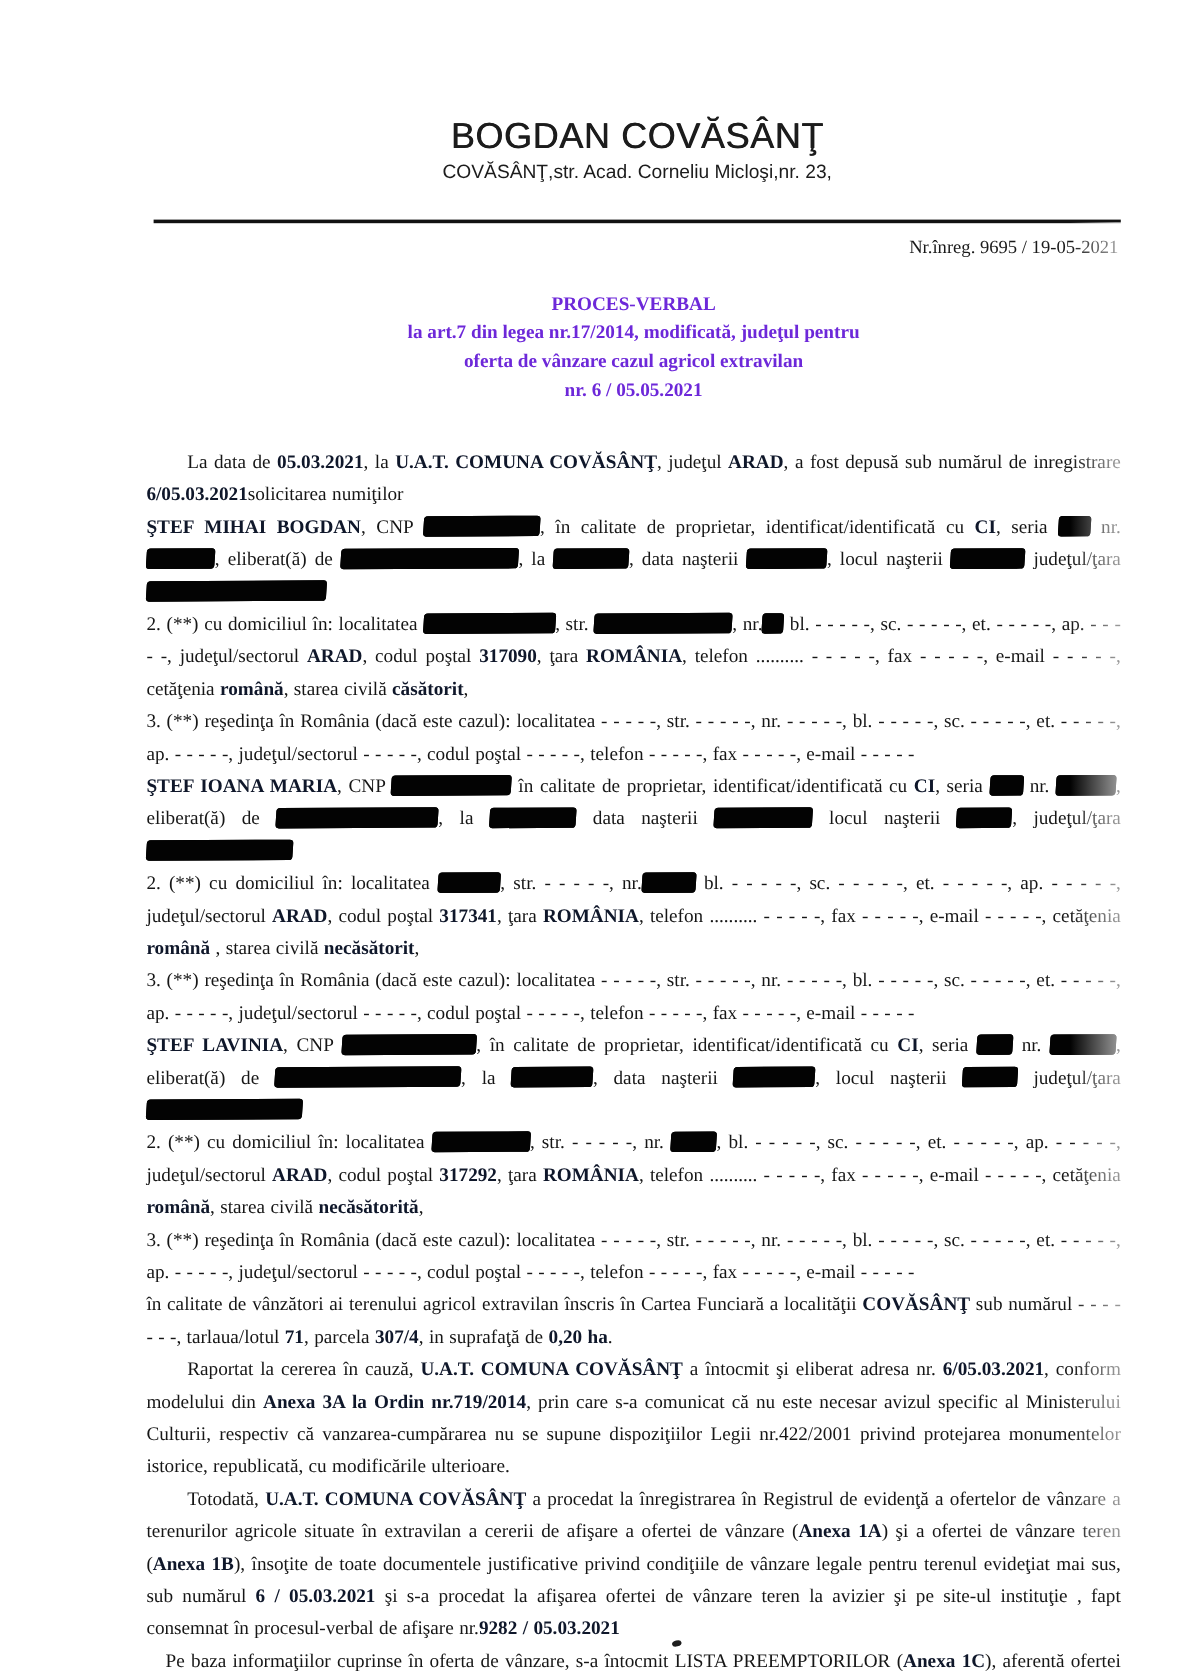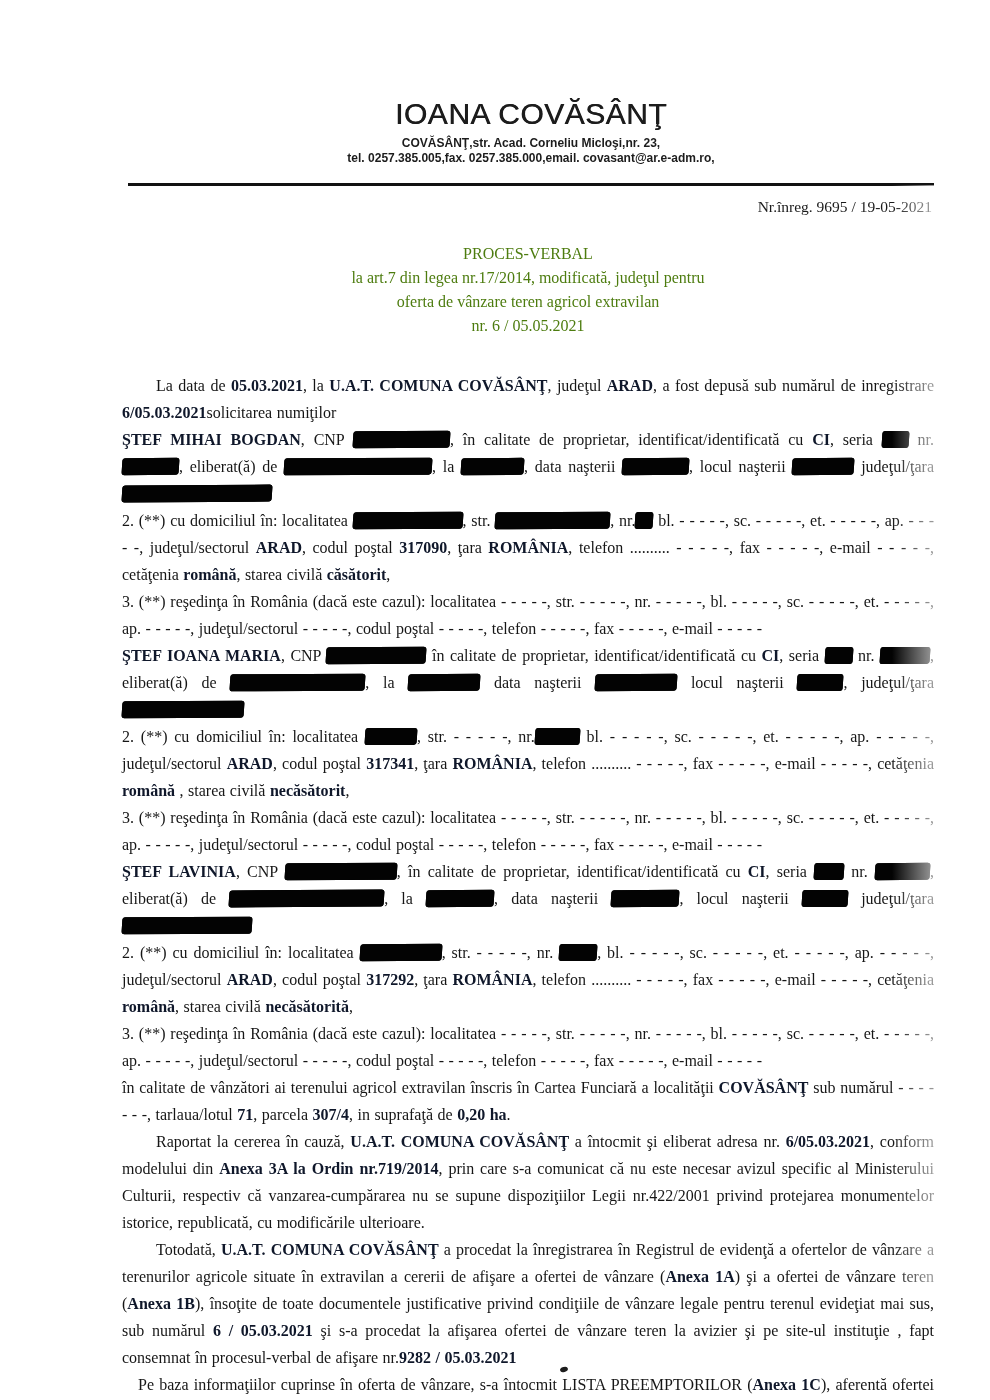--- a/index.html
+++ b/index.html
@@ -19,40 +19,40 @@
     font-family: "Liberation Sans", sans-serif;
     color: #1c1c1c;
   }
   .org-name {
     font-size: 30px;
     line-height: 36px;
     letter-spacing: 0.5px;
     text-shadow: 0.5px 0 0 currentColor;
     margin-bottom: 4px;
   }
-  .addr-line { font-size: 12px; line-height: 15px; font-weight: bold; }
+  .addr-line { font-size: 16px; line-height: 15px; }
   .header-rule {
     position: absolute;
     left: 128px; top: 183px; width: 806px; height: 3px;
     background: #121212;
   }
   .reg-number {
     position: absolute;
     right: 58px; top: 198px;
     font-size: 15.5px;
     color: #1a1a1a;
   }
   .title-block {
     position: absolute;
     left: 122px; top: 242px; width: 812px;
     text-align: center;
-    font-weight: normal;
+    font-weight: bold;
     font-size: 16px;
     line-height: 24px;
-    color: #4d7c0f;
+    color: #6d28d9;
   }
   .doc-body {
     position: absolute;
     left: 122px; top: 372px; width: 812px;
     font-size: 16px;
     line-height: 27px;
     text-align: justify;
     word-spacing: 0.5px;
     color: #161616;
   }
@@ -81,33 +81,32 @@
     border-radius: 50%;
     transform: rotate(-15deg);
   }
 </style>
 </head>
 <body>
 
 <div class="page">
 
   <div class="letterhead">
-    <div class="org-name">IOANA COVĂSÂNŢ</div>
+    <div class="org-name">BOGDAN COVĂSÂNŢ</div>
     <div class="addr-line">COVĂSÂNŢ,str. Acad. Corneliu Micloşi,nr. 23,</div>
-    <div class="addr-line">tel. 0257.385.005,fax. 0257.385.000,email. covasant@ar.e-adm.ro,</div>
   </div>
 
   <div class="header-rule"></div>
 
   <div class="reg-number">Nr.înreg. 9695 / 19-05-2021</div>
 
   <div class="title-block">
     <div>PROCES-VERBAL</div>
     <div>la art.7 din legea nr.17/2014, modificată, judeţul pentru</div>
-    <div>oferta de vânzare teren agricol extravilan</div>
+    <div>oferta de vânzare cazul agricol extravilan</div>
     <div>nr. 6 / 05.05.2021</div>
   </div>
 
   <div class="doc-body">
       <p class="para" style="text-indent: 34px;">La data de <b>05.03.2021</b>, la <b>U.A.T. COMUNA COVĂSÂNŢ</b>, judeţul <b>ARAD</b>, a fost depusă sub numărul de inregistrare <b>6/05.03.2021</b>solicitarea numiţilor</p>
       <p class="para"><b>ŞTEF MIHAI BOGDAN</b>, CNP <span class="redact" style="width: 97px;"></span>, în calitate de proprietar, identificat/identificată cu <b>CI</b>, seria <span class="redact" style="width: 27px;"></span> nr. <span class="redact" style="width: 57px;"></span>, eliberat(ă) de <span class="redact" style="width: 148px;"></span>, la <span class="redact" style="width: 63px;"></span>, data naşterii <span class="redact" style="width: 67px;"></span>, locul naşterii <span class="redact" style="width: 62px;"></span> judeţul/ţara <span class="redact" style="width: 150px;"></span></p>
       <p class="para">2. (**) cu domiciliul în: localitatea <span class="redact" style="width: 110px;"></span>, str. <span class="redact" style="width: 115px;"></span>, nr.<span class="redact" style="width: 18px;"></span> bl. - - - - -, sc. - - - - -, et. - - - - -, ap. - - - - -, judeţul/sectorul <b>ARAD</b>, codul poştal <b>317090</b>, ţara <b>ROMÂNIA</b>, telefon .......... - - - - -, fax - - - - -, e-mail - - - - -, cetăţenia <b>română</b>, starea civilă <b>căsătorit</b>,</p>
       <p class="para">3. (**) reşedinţa în România (dacă este cazul): localitatea - - - - -, str. - - - - -, nr. - - - - -, bl. - - - - -, sc. - - - - -, et. - - - - -, ap. - - - - -, judeţul/sectorul - - - - -, codul poştal - - - - -, telefon - - - - -, fax - - - - -, e-mail - - - - -</p>
       <p class="para"><b>ŞTEF IOANA MARIA</b>, CNP <span class="redact" style="width: 100px;"></span> în calitate de proprietar, identificat/identificată cu <b>CI</b>, seria <span class="redact" style="width: 28px;"></span> nr. <span class="redact" style="width: 50px;"></span>, eliberat(ă) de <span class="redact" style="width: 135px;"></span>, la <span class="redact" style="width: 72px;"></span> data naşterii <span class="redact" style="width: 82px;"></span> locul naşterii <span class="redact" style="width: 46px;"></span>, judeţul/ţara <span class="redact" style="width: 122px;"></span></p>
       <p class="para">2. (**) cu domiciliul în: localitatea <span class="redact" style="width: 52px;"></span>, str. - - - - -, nr.<span class="redact" style="width: 45px;"></span> bl. - - - - -, sc. - - - - -, et. - - - - -, ap. - - - - -, judeţul/sectorul <b>ARAD</b>, codul poştal <b>317341</b>, ţara <b>ROMÂNIA</b>, telefon .......... - - - - -, fax - - - - -, e-mail - - - - -, cetăţenia <b>română</b> , starea civilă <b>necăsătorit</b>,</p>

